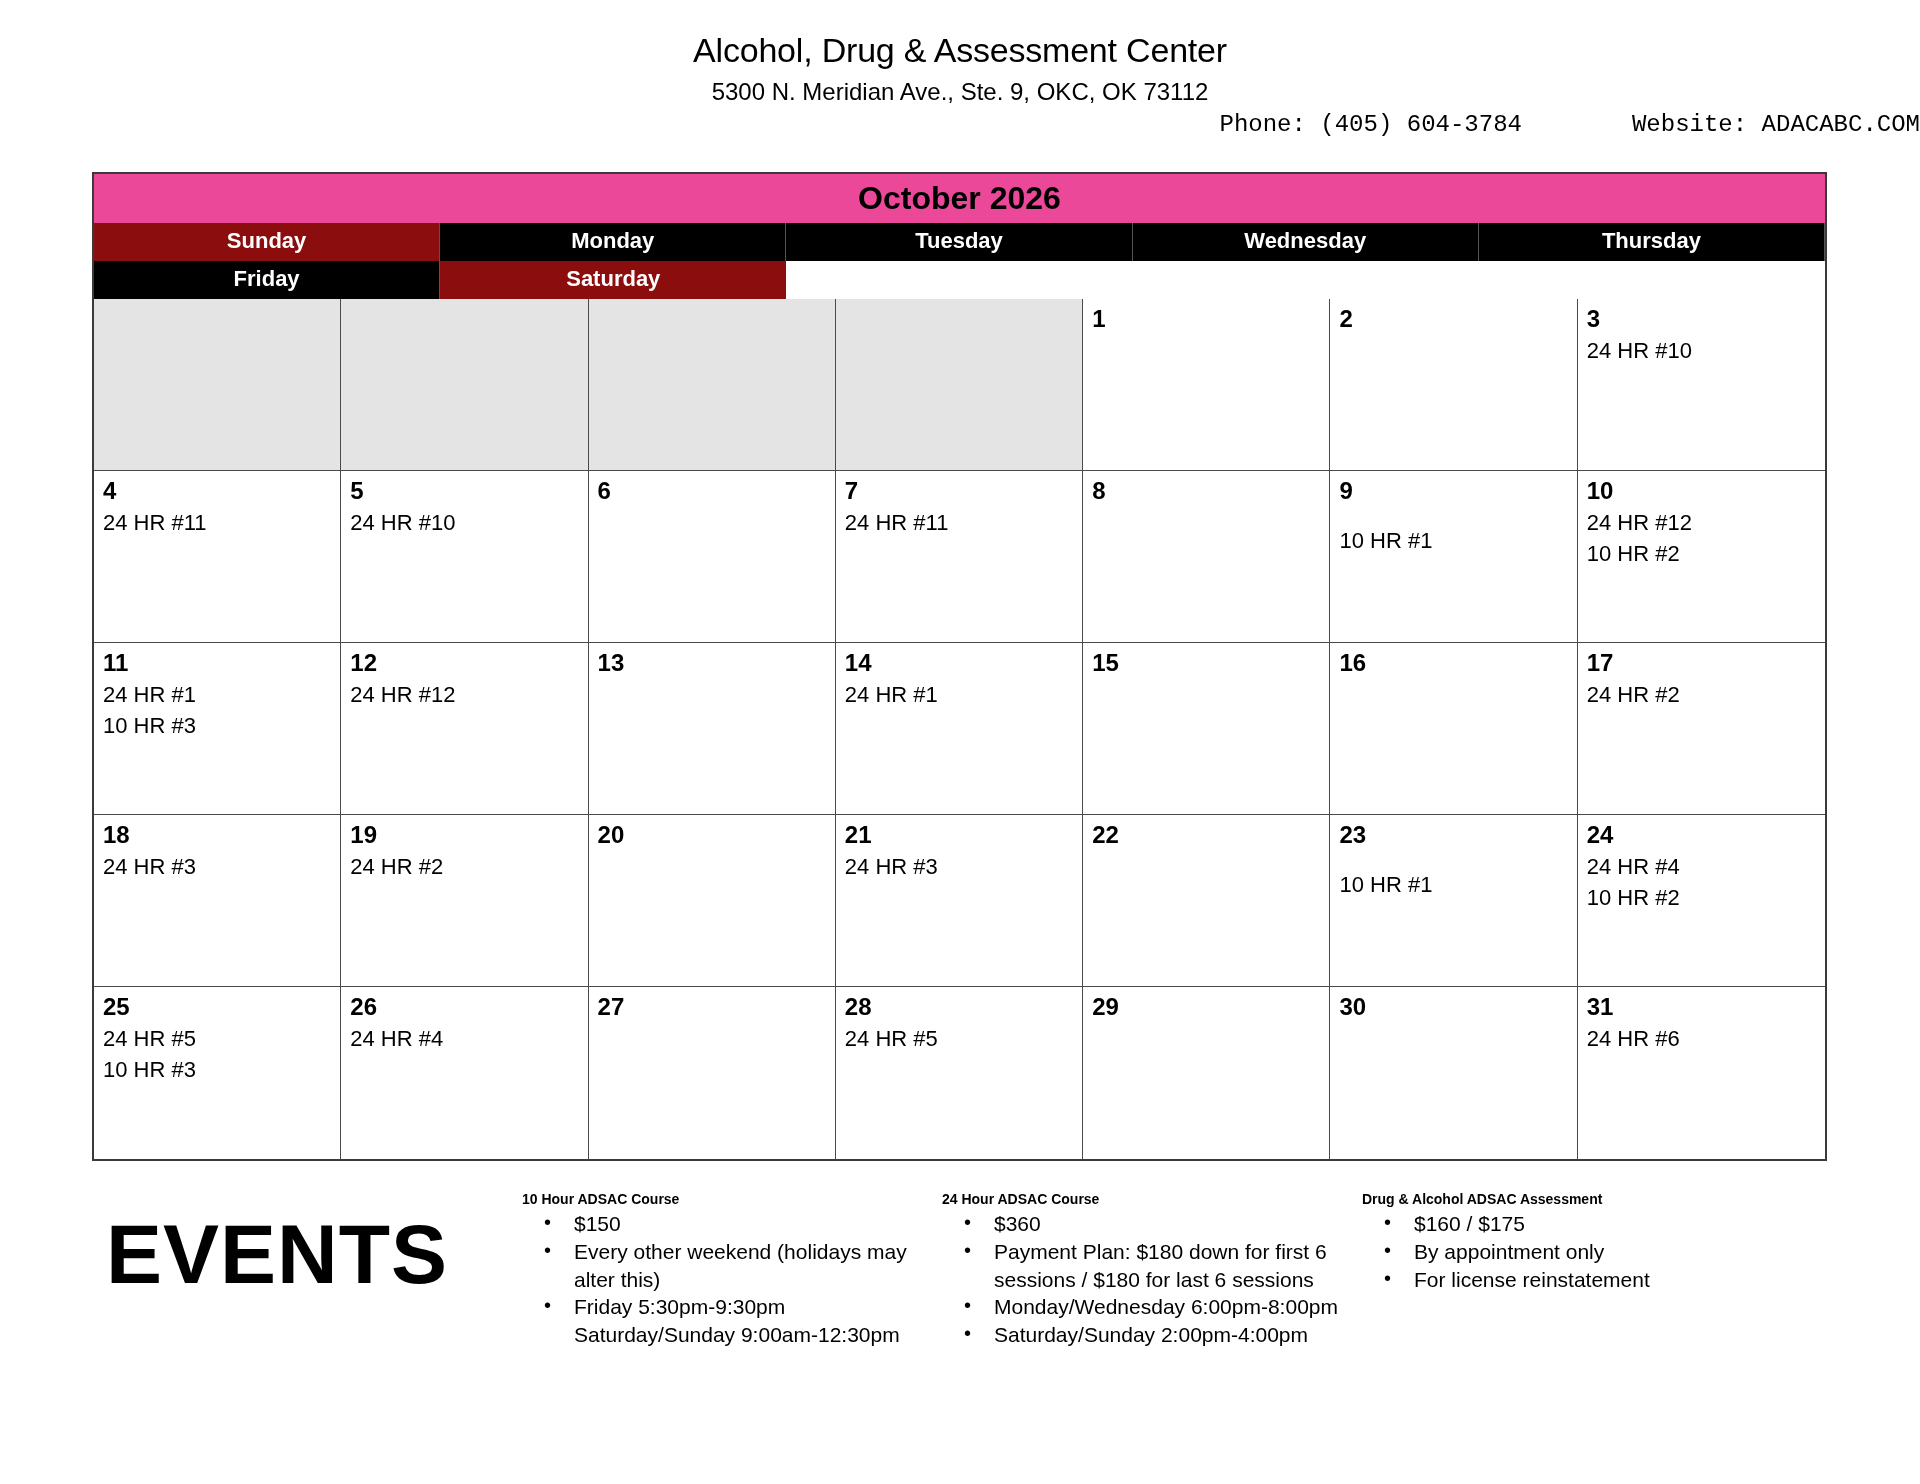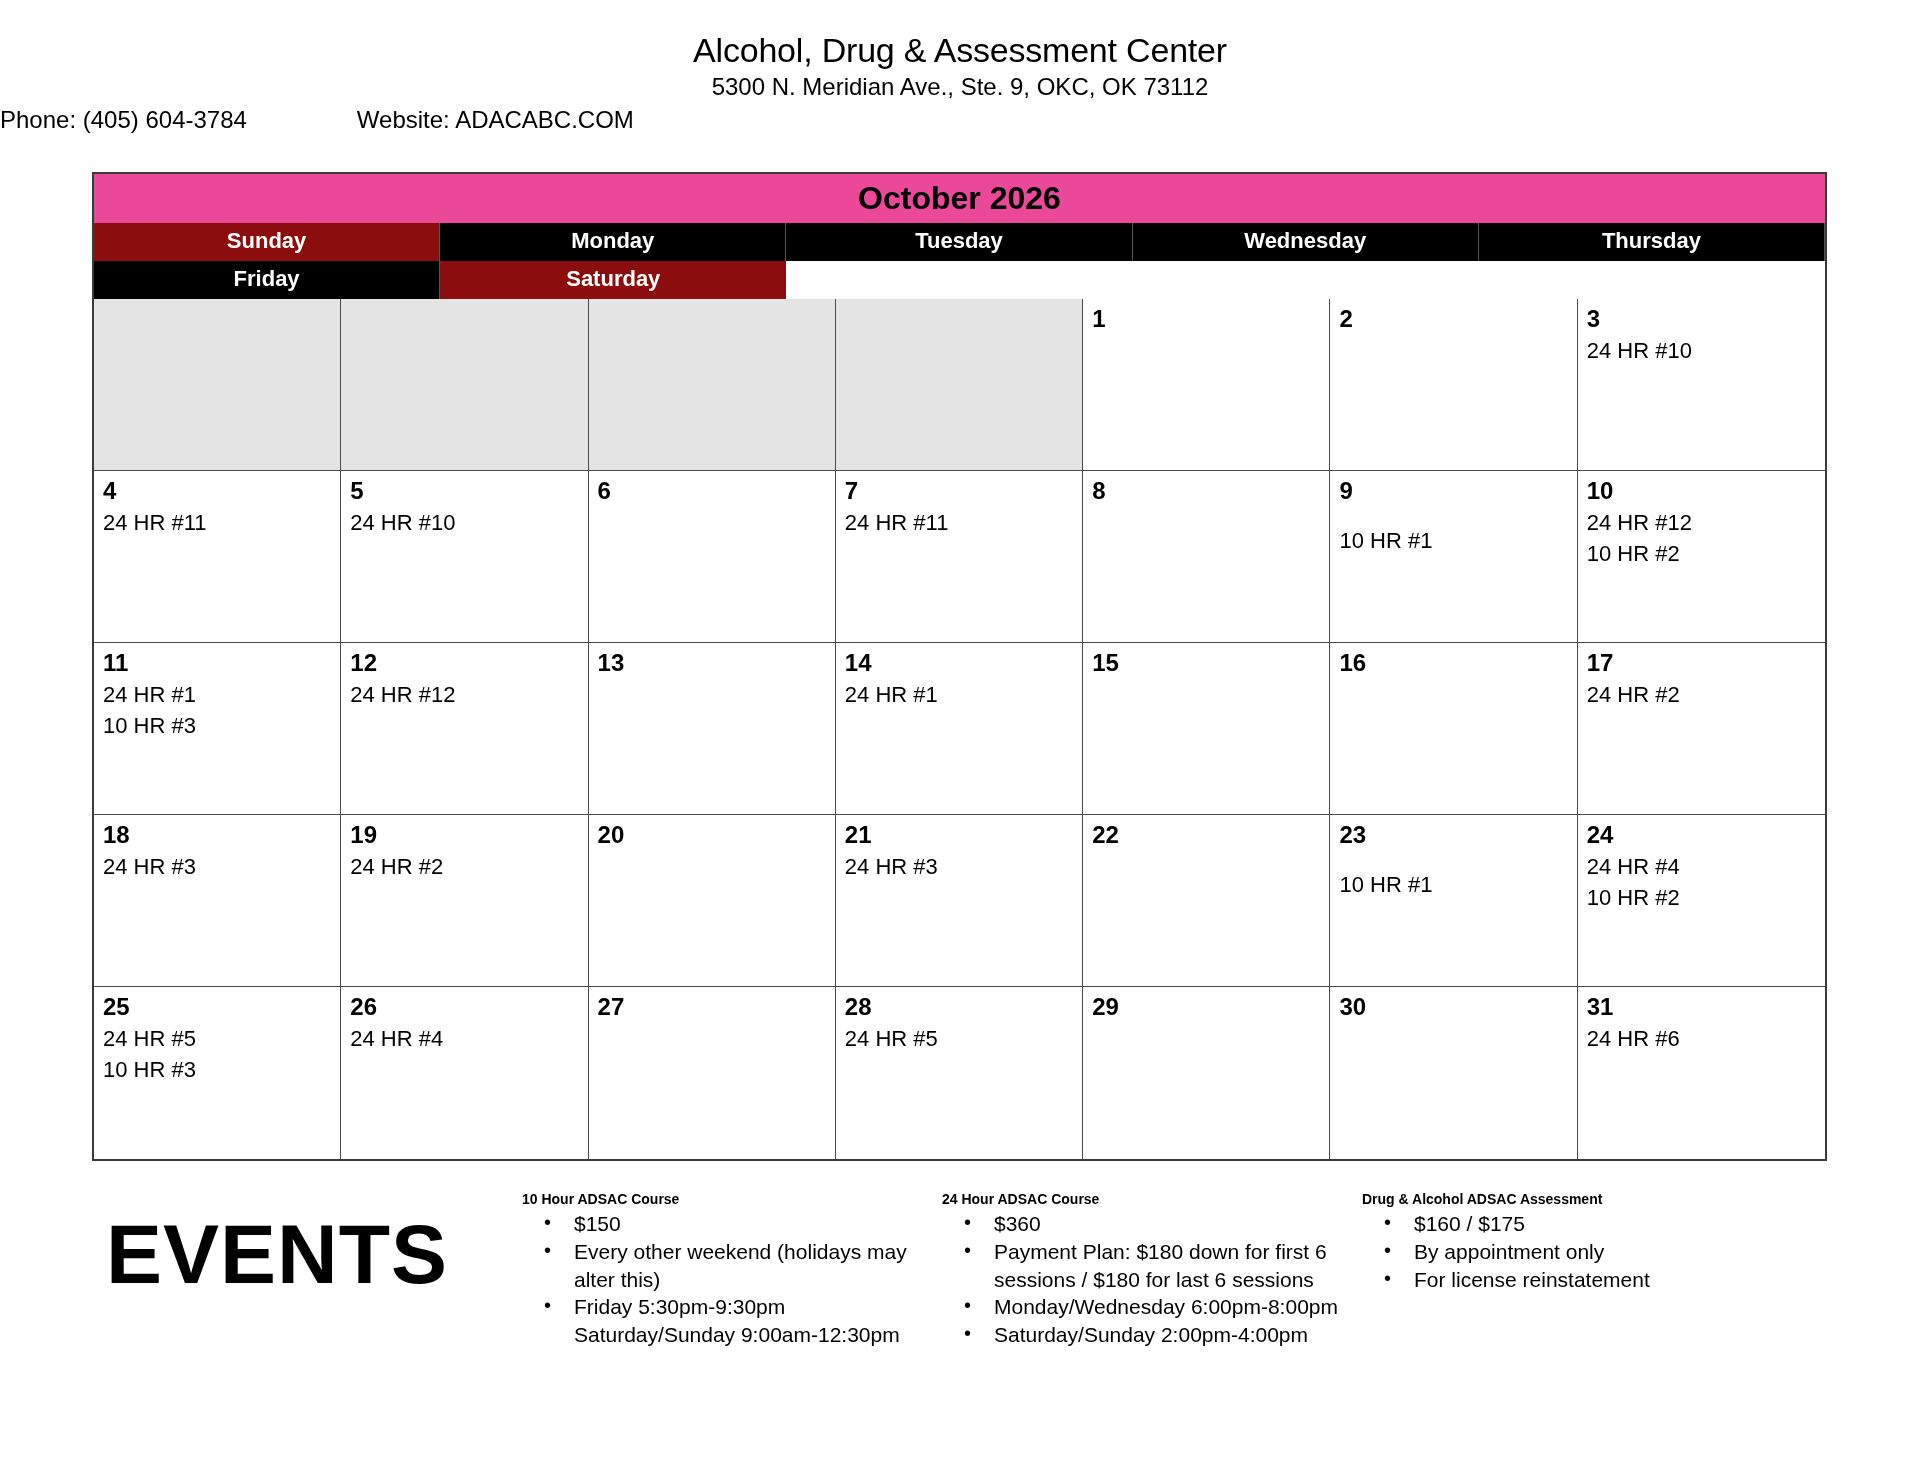--- a/index.html
+++ b/index.html
@@ -29,28 +29,30 @@
   }
   .org-name {
     font-size: 34px;
     font-weight: normal;
     letter-spacing: -0.2px;
     line-height: 1.2;
   }
   .org-address {
     font-size: 24px;
     line-height: 1.35;
+    margin-top: 5px;
   }
   .contact-row {
     font-size: 24px;
     line-height: 1.35;
     display: flex;
-    justify-content: flex-start;
+    justify-content: flex-end;
     gap: 110px;
     margin-top: 1px;
+    font-family: Liberation Mono, monospace;
   }
 
   
   .calendar {
     position: absolute;
     left: 92px;
     top: 172px;
     width: 1735px;
     border: 2px solid #3a3a3a;
     box-sizing: border-box;

